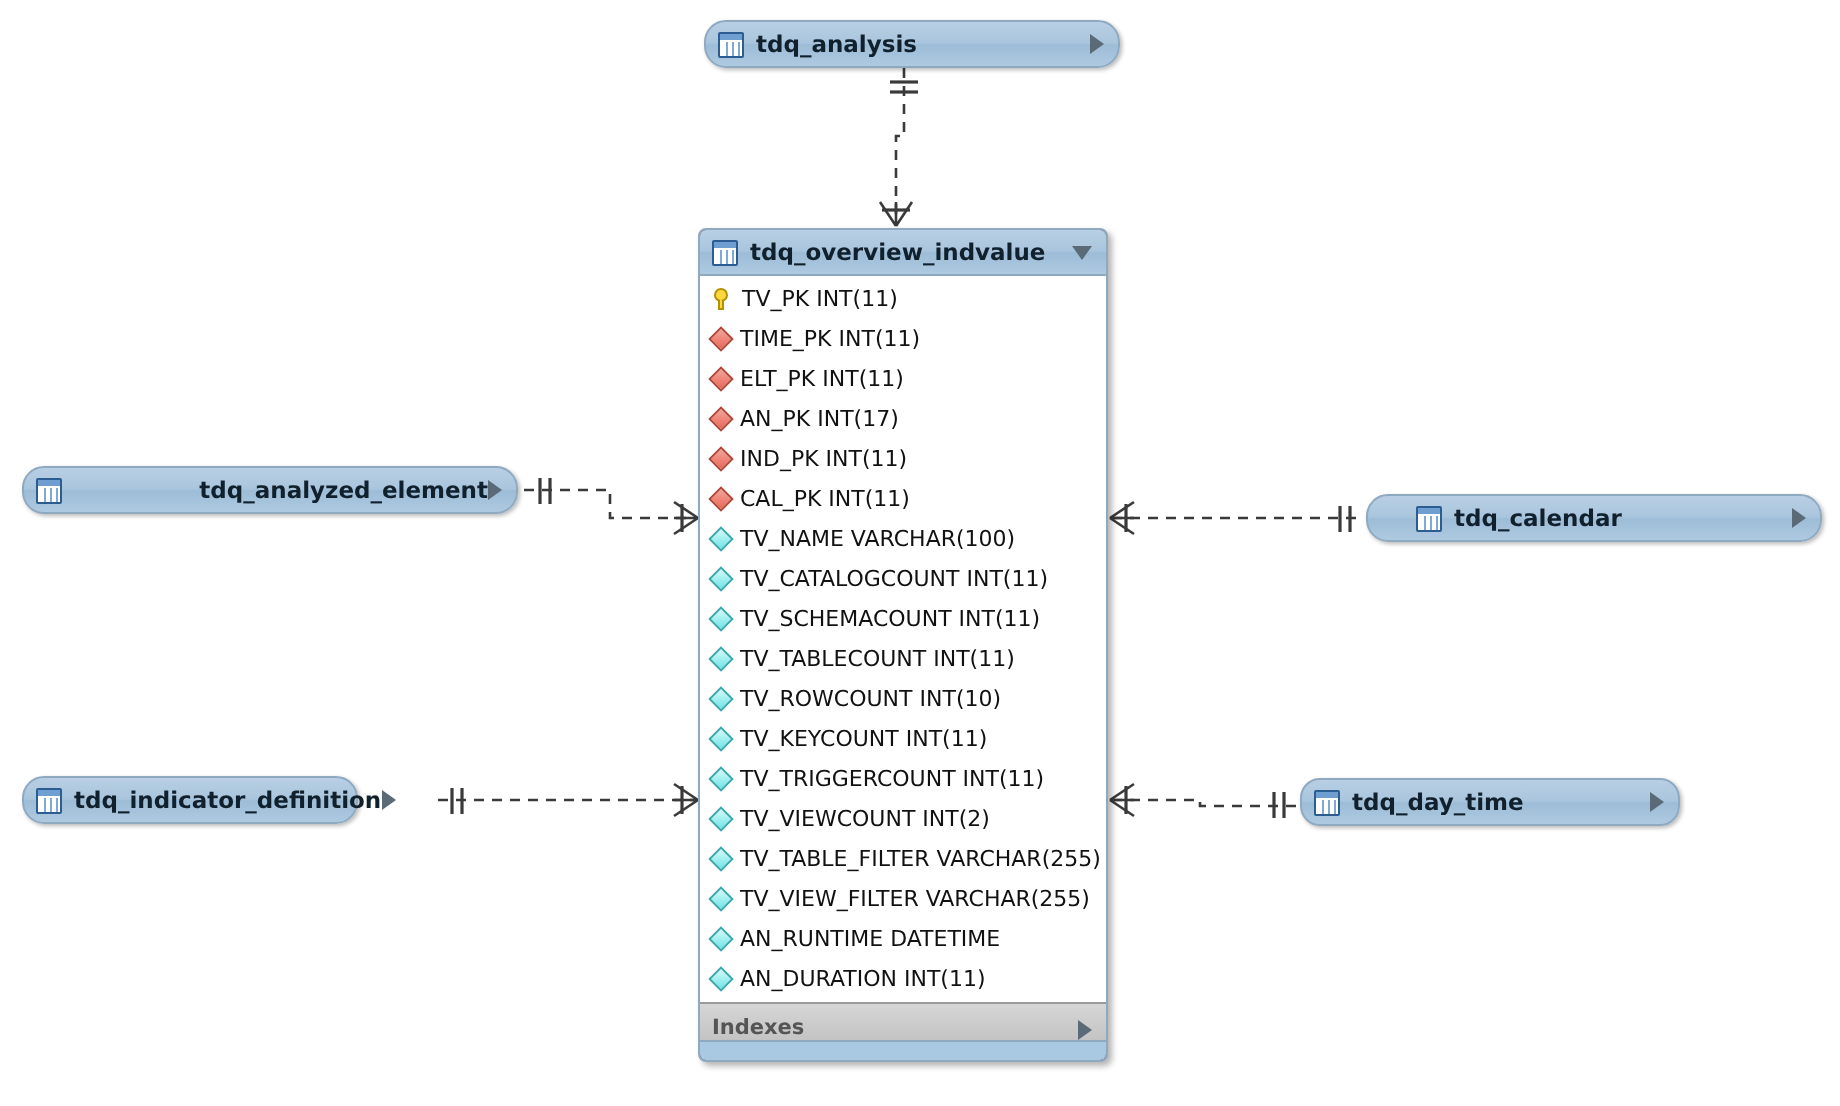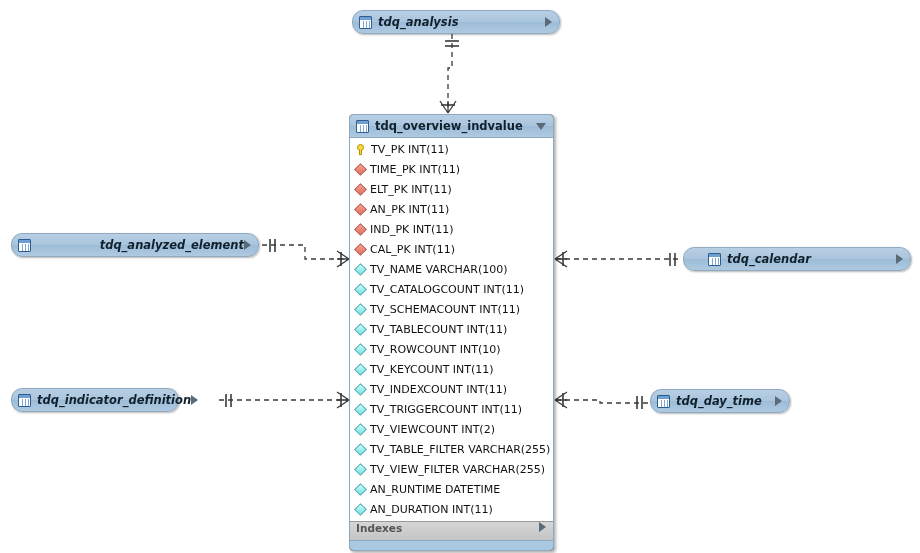--- a/index.html
+++ b/index.html
@@ -42,21 +42,20 @@
     box-shadow: 1px 1px 2px rgba(0,0,0,0.28);
   }
   .pill .tname {
     font-size: 11.5px;
     font-weight: bold;
     color: #10202c;
     margin-left: 6px;
     white-space: nowrap;
     flex: 1;
     letter-spacing: 0px;
-    font-style: italic;
   }
 
   
   .tbl-icon {
     width: 13px;
     height: 13px;
     border: 1px solid #2c5d92;
     background: #ffffff;
     box-sizing: border-box;
     position: relative;
@@ -184,21 +183,21 @@
     border: 1px solid #b59100;
     border-top: none;
     box-sizing: border-box;
   }
 
   .tfoot {
     height: 19px;
     background: linear-gradient(to bottom,#d6d6d6 0%, #c4c4c4 100%);
     border-top: 1px solid #9a9a9a;
     display: flex;
-    align-items: flex-start;
+    align-items: flex-end;
     padding: 0 7px 0 6px;
     box-sizing: border-box;
   }
   .tfoot .flabel {
     font-size: 10.5px;
     color: #555555;
     flex: 1;
     font-weight: bold;
   }
   .tbottom {
@@ -274,21 +273,21 @@
     <span class="tname">tdq_indicator_definition</span>
     <span class="arrow-right"></span>
   </div>
 
   <div class="pill" style="left:683px; top:247px; width:228px;padding-left:24px;">
     <span class="tbl-icon"></span>
     <span class="tname">tdq_calendar</span>
     <span class="arrow-right"></span>
   </div>
 
-  <div class="pill" style="left:650px; top:389px; width:140px;">
+  <div class="pill" style="left:650px; top:389px; width:190px;border-radius:10px;">
     <span class="tbl-icon"></span>
     <span class="tname">tdq_day_time</span>
     <span class="arrow-right"></span>
   </div>
 
   <div class="table-box" style="left:349px; top:114px; width:205px;">
     <div class="thead">
       <span class="tbl-icon"></span>
       <span class="tname">tdq_overview_indvalue</span>
       <span class="arrow-down"></span>
@@ -302,21 +301,21 @@
         <div class="col-row">
           <span class="gl diamond fk"></span>
           <span class="cname">TIME_PK INT(11)</span>
         </div>
         <div class="col-row">
           <span class="gl diamond fk"></span>
           <span class="cname">ELT_PK INT(11)</span>
         </div>
         <div class="col-row">
           <span class="gl diamond fk"></span>
-          <span class="cname">AN_PK INT(11)</span>
+          <span class="cname">AN_PK INT(17)</span>
         </div>
         <div class="col-row">
           <span class="gl diamond fk"></span>
           <span class="cname">IND_PK INT(11)</span>
         </div>
         <div class="col-row">
           <span class="gl diamond fk"></span>
           <span class="cname">CAL_PK INT(11)</span>
         </div>
         <div class="col-row">
@@ -335,24 +334,20 @@
           <span class="gl diamond plain"></span>
           <span class="cname">TV_TABLECOUNT INT(11)</span>
         </div>
         <div class="col-row">
           <span class="gl diamond plain"></span>
           <span class="cname">TV_ROWCOUNT INT(10)</span>
         </div>
         <div class="col-row">
           <span class="gl diamond plain"></span>
           <span class="cname">TV_KEYCOUNT INT(11)</span>
-        </div>
-        <div class="col-row">
-          <span class="gl diamond plain"></span>
-          <span class="cname">TV_INDEXCOUNT INT(11)</span>
         </div>
         <div class="col-row">
           <span class="gl diamond plain"></span>
           <span class="cname">TV_TRIGGERCOUNT INT(11)</span>
         </div>
         <div class="col-row">
           <span class="gl diamond plain"></span>
           <span class="cname">TV_VIEWCOUNT INT(2)</span>
         </div>
         <div class="col-row">

